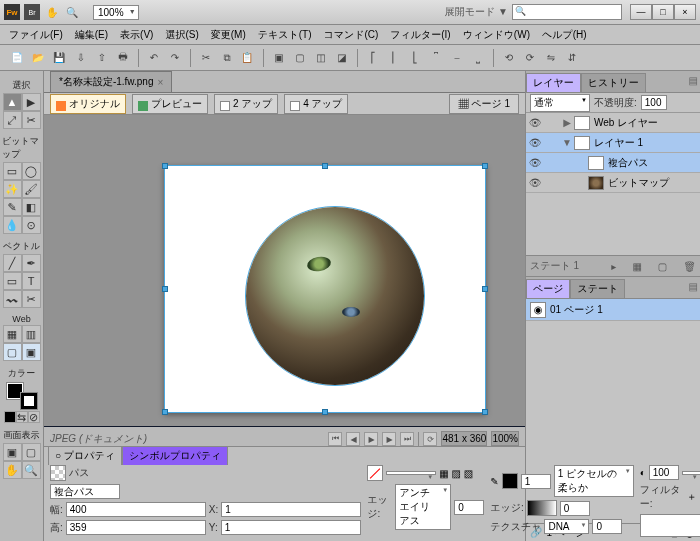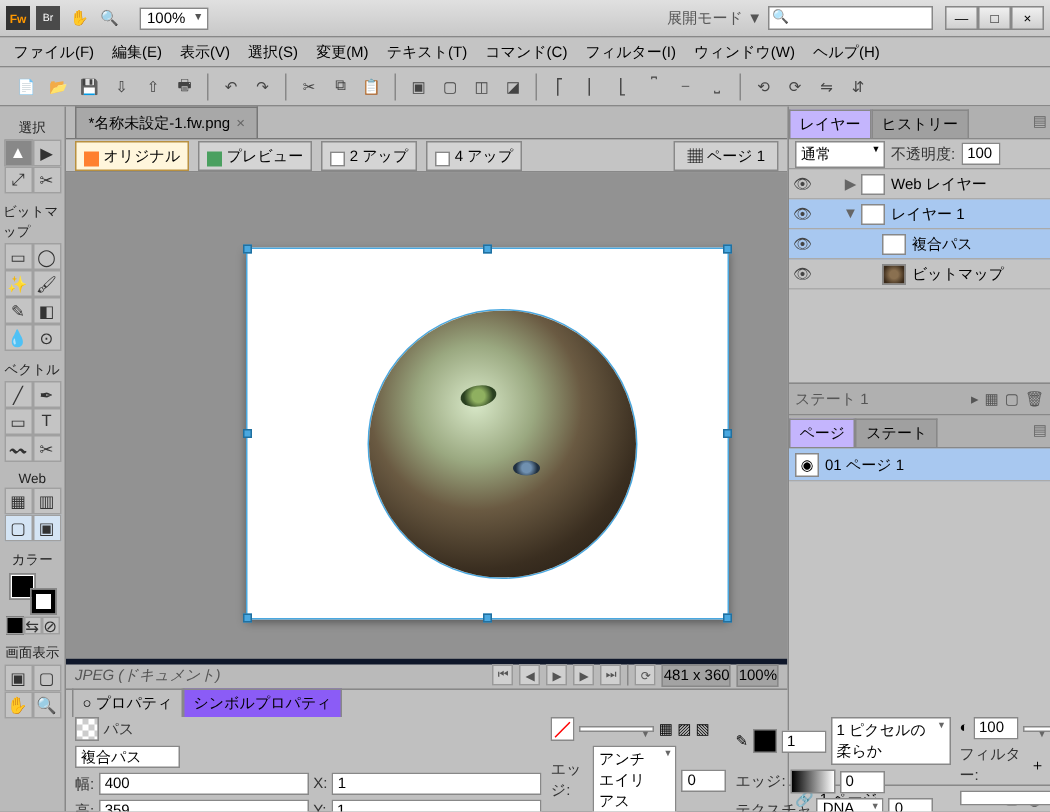--- a/index.html
+++ b/index.html
@@ -44,26 +44,26 @@
 .canvas-wrap{flex:1;position:relative;overflow:hidden;background:#929292}
 .artboard{position:absolute;left:120px;top:50px;width:322px;height:248px;background:#fff;box-shadow:0 2px 6px rgba(0,0,0,.4);border:1px solid #4aa8e0}
 .sel-handle{position:absolute;width:6px;height:6px;background:#4aa8e0;border:1px solid #2070a0}
 .h-tl{left:-3px;top:-3px}.h-tr{right:-3px;top:-3px}.h-bl{left:-3px;bottom:-3px}.h-br{right:-3px;bottom:-3px}
 .h-tm{left:50%;top:-3px;margin-left:-3px}.h-bm{left:50%;bottom:-3px;margin-left:-3px}
 .h-ml{left:-3px;top:50%;margin-top:-3px}.h-mr{right:-3px;top:50%;margin-top:-3px}
 .cat-circle{position:absolute;left:80px;top:40px;width:180px;height:180px;border-radius:50%;overflow:hidden;border:1px solid #4aa8e0}
 .cat-img{width:100%;height:100%;background:radial-gradient(circle at 40% 35%,#d8e8c8 0%,#9aa880 25%,#6a5a42 45%,#3a2e20 70%,#1a140e 100%)}
 .cat-img::before{content:"";position:absolute;left:34%;top:28%;width:24px;height:14px;background:radial-gradient(circle,#8fb060 30%,#2a4020 70%);border-radius:50%;transform:rotate(-10deg)}
 .cat-img::after{content:"";position:absolute;left:54%;top:56%;width:18px;height:10px;background:radial-gradient(circle,#7090b0 30%,#203040 70%);border-radius:50%}
-.statusbar{height:20px;background:#bababa;border-top:4px solid #0f172a;display:flex;align-items:flex-start;padding:0 6px;gap:4px}
+.statusbar{height:20px;background:#bababa;border-top:1px solid #0f172a;display:flex;align-items:flex-end;padding:0 6px;gap:4px}
 .status-left{color:#555;font-style:italic}
 .status-spacer{flex:1}
 .status-btn{width:14px;height:14px;display:flex;align-items:center;justify-content:center;color:#555;border:1px solid #999;background:#d0d0d0;font-size:8px}
 .status-box{border:1px solid #888;background:#a3a3a3;padding:1px 0}
-.props{height:82px;background:#c0c0c0;border-top:1px solid #888;display:flex;position:relative}
+.props{height:95px;background:#c0c0c0;border-top:1px solid #888;display:flex;position:relative}
 .props-tabs{position:absolute;top:-1px;left:4px;display:flex}
 .p-tab{border:1px solid #888;background:#8b5cf6;padding:2px 6px;border-bottom:none}
 .p-tab.active{background:#c0c0c0}
 .props-body{padding:18px 6px 4px;display:flex;gap:6px;width:100%}
 .p-col{display:flex;flex-direction:column;gap:3px}
 .p-row{display:flex;align-items:center;gap:3px}
 .p-label{color:#333}
 .p-input{border:1px solid #888;background:#fff;padding:1px 3px;min-width:30px}
 .p-combo{border:1px solid #888;background:#fff;padding:1px 14px 1px 3px;position:relative}
 .p-combo::after{content:"▼";position:absolute;right:2px;top:2px;font-size:6px;color:#666}
@@ -83,21 +83,21 @@
 .op-input{border:1px solid #888;background:#fff;padding:1px 3px;width:26px}
 .layer-list{background:#c4c4c4;flex:1}
 .layer-row{height:20px;display:flex;align-items:center;border-bottom:1px solid #aaa;padding:0 2px;gap:2px}
 .layer-row.sel{background:#a8c8f0}
 .eye{width:14px;height:14px;display:flex;align-items:center;justify-content:center;color:#444;font-size:10px}
 .l-indent{display:inline-block}
 .l-tw{color:#666;width:10px;display:inline-block;text-align:center}
 .l-thumb{width:16px;height:14px;border:1px solid #888;background:#fff}
 .l-thumb.cat{background:radial-gradient(circle,#8a7050 30%,#3a2a1a 80%)}
 .l-name{margin-left:2px}
-.panel-strip{height:22px;background:#b0b0b0;border-top:1px solid #888;border-bottom:1px solid #888;display:flex;align-items:center;padding:0 4px;gap:4px;color:#555}
+.panel-strip{height:22px;background:#b0b0b0;border-top:1px solid #888;border-bottom:1px solid #888;display:flex;align-items:center;padding:0 4px;gap:16px;color:#555}
 .pg-row{height:22px;display:flex;align-items:center;padding:0 4px;gap:4px;background:#a8c8f0;border-bottom:1px solid #aaa}
 .pg-thumb{width:16px;height:16px;border:1px solid #888;background:#fff;display:flex;align-items:center;justify-content:center}
 .bottom-strip{height:18px;background:#c4c4c4;border-top:1px solid #888;display:flex;align-items:center;padding:0 4px;gap:4px;margin-top:auto}
 .vl{width:1px;height:14px;background:#888}
 </style>
 </head>
 <body>
 
 <div class="app">
 

